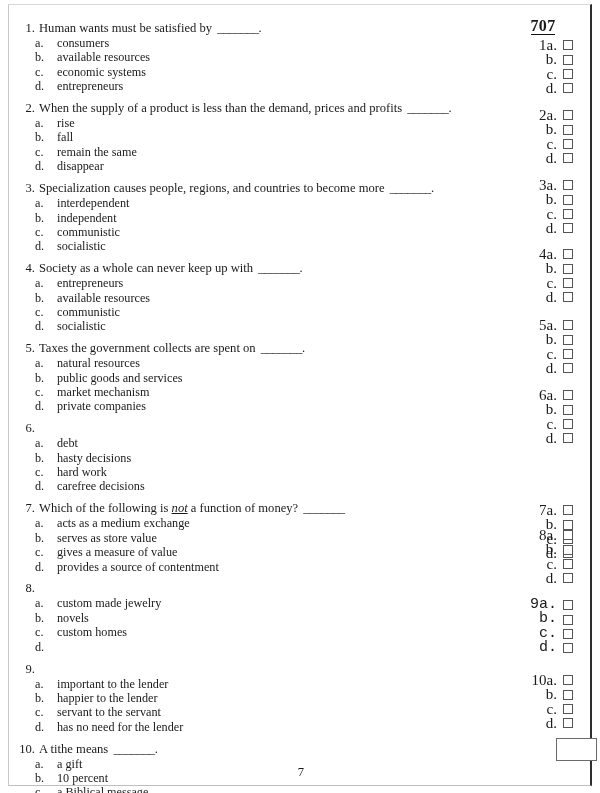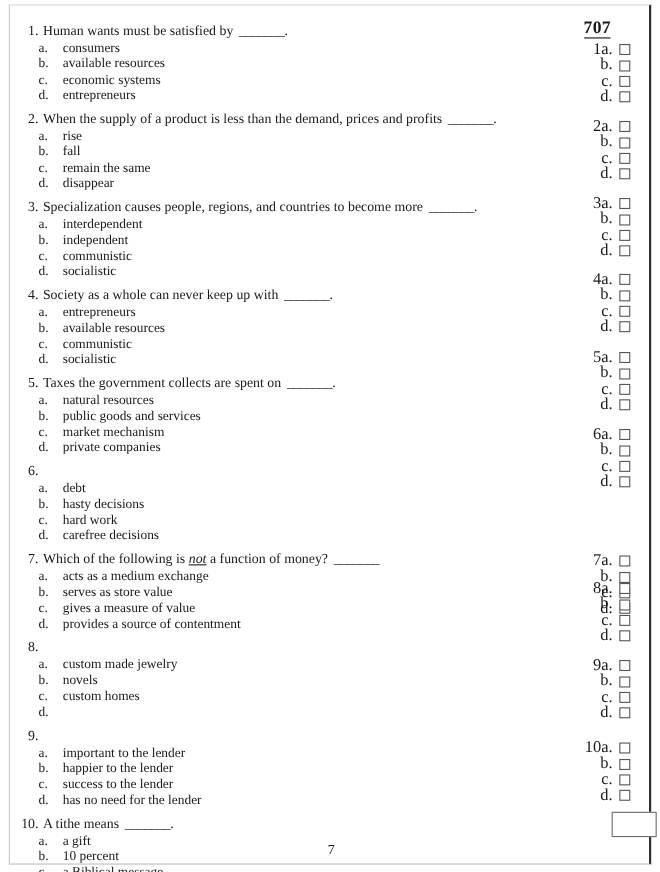--- a/index.html
+++ b/index.html
@@ -372,21 +372,21 @@
             <div class="oline">
               <span class="oltr">a.</span>
               <span class="otext">important to the lender</span>
             </div>
             <div class="oline">
               <span class="oltr">b.</span>
               <span class="otext">happier to the lender</span>
             </div>
             <div class="oline">
               <span class="oltr">c.</span>
-              <span class="otext">success to the lender</span>
+              <span class="otext">servant to the servant</span>
             </div>
             <div class="oline">
               <span class="oltr">d.</span>
               <span class="otext">has no need for the lender</span>
             </div>
           </div>
         </div>
         <div class="qblock">
           <div class="qline">
             <span class="qnum">10.</span>
@@ -551,21 +551,21 @@
             </div>
             <div class="arow">
               <span class="albl">c.</span>
               <span class="box"></span>
             </div>
             <div class="arow">
               <span class="albl">d.</span>
               <span class="box"></span>
             </div>
           </div>
-          <div class="agroup" style="top: 593px;">
+          <div class="agroup" style="top: 593px; font-family: Liberation Mono, monospace;">
             <div class="arow">
               <span class="albl">9a.</span>
               <span class="box"></span>
             </div>
             <div class="arow">
               <span class="albl">b.</span>
               <span class="box"></span>
             </div>
             <div class="arow">
               <span class="albl">c.</span>

